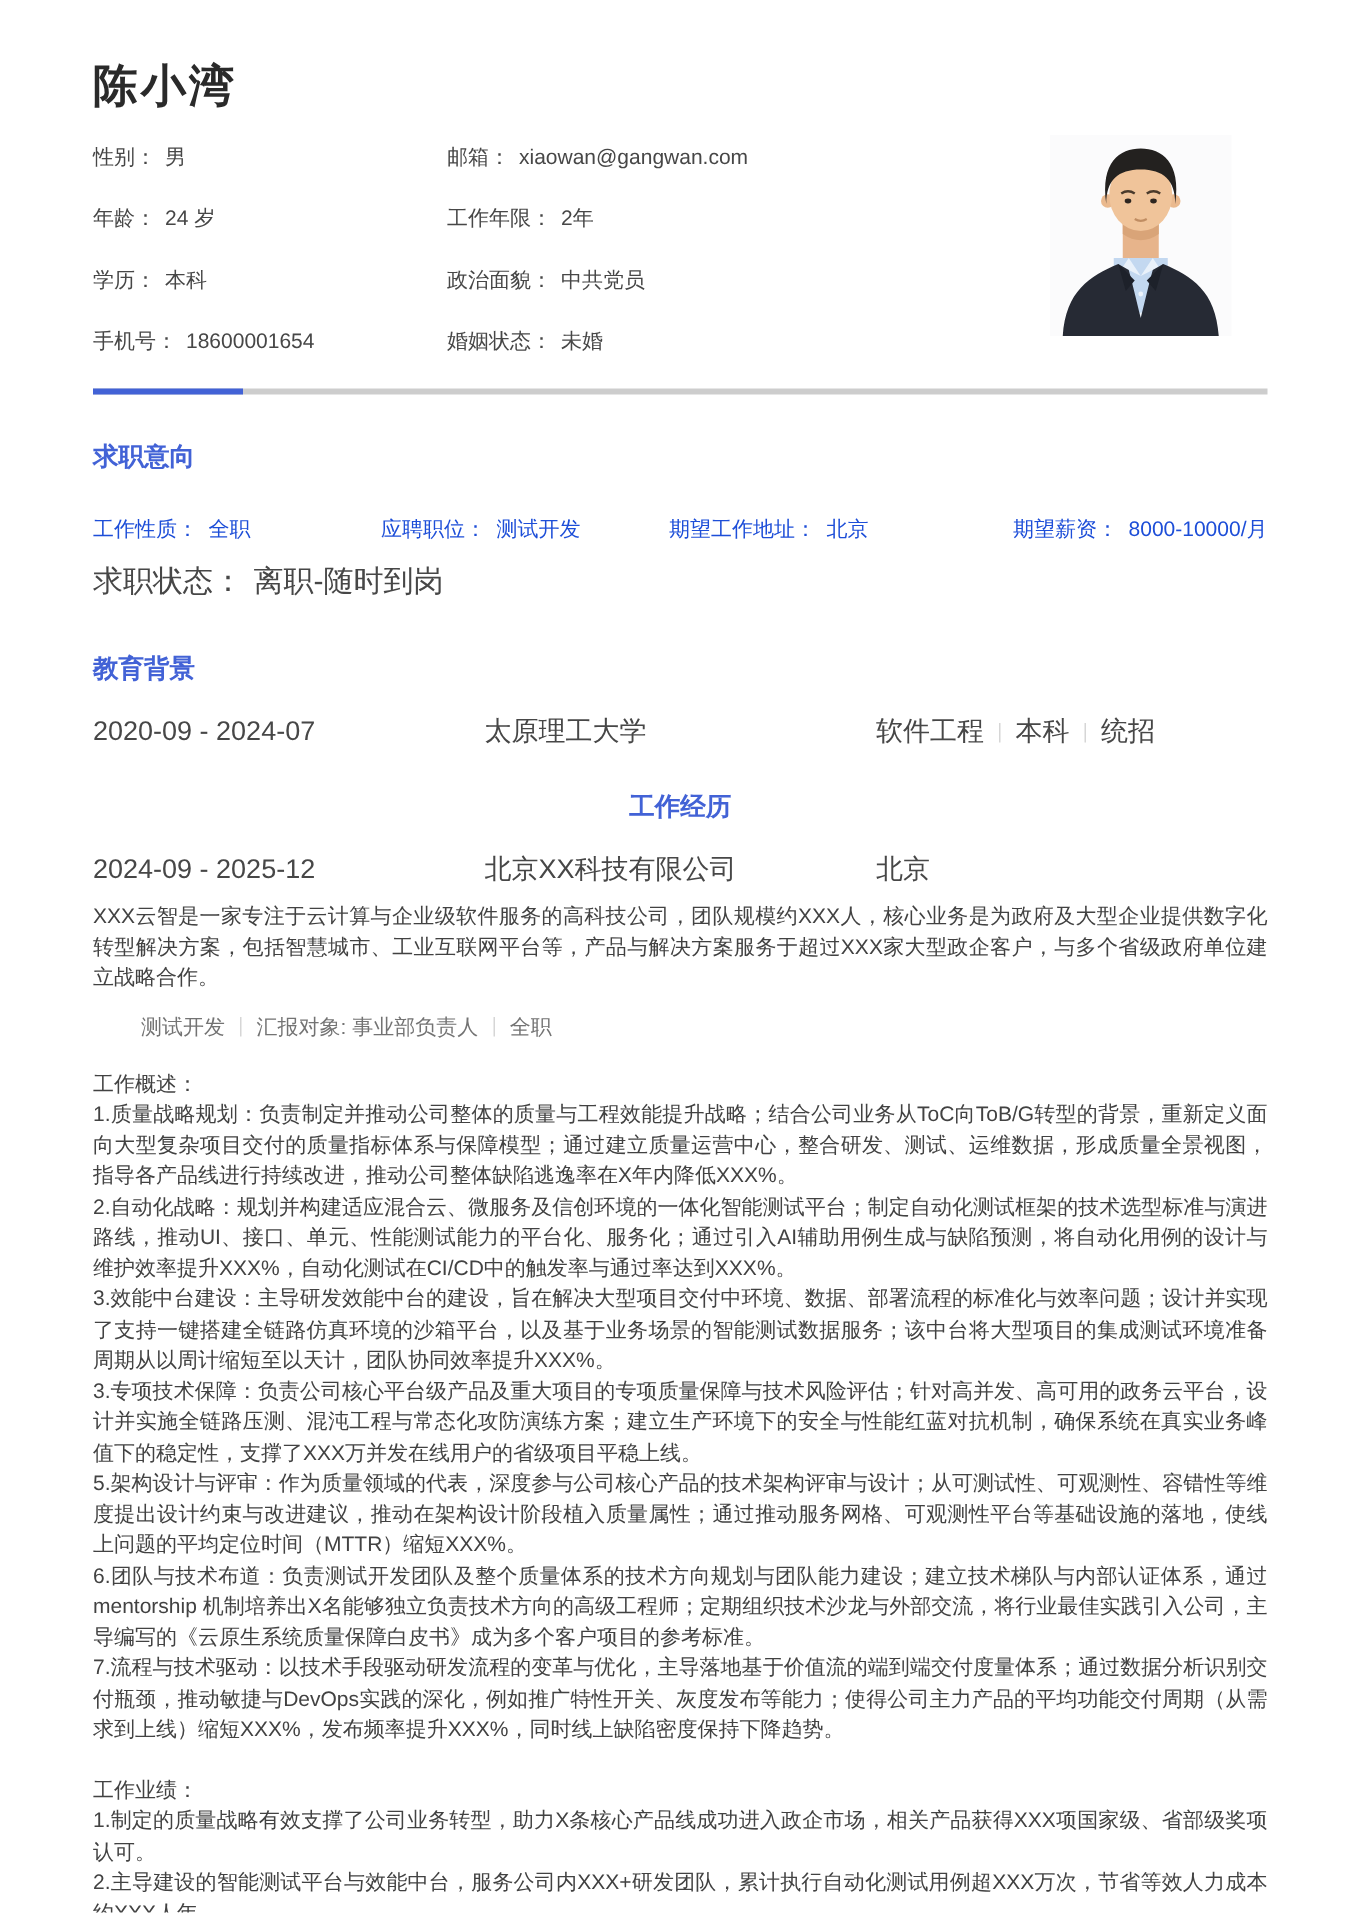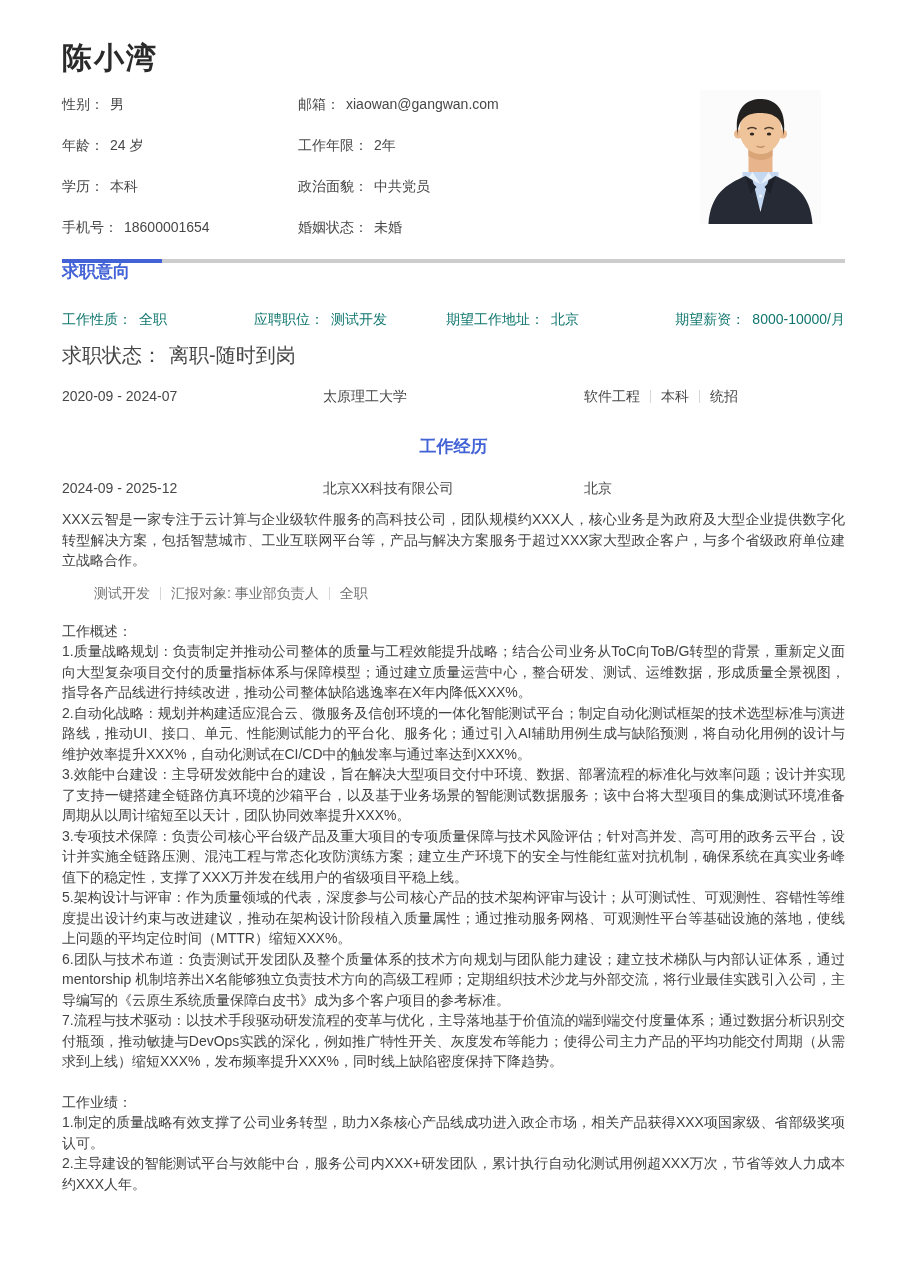--- a/index.html
+++ b/index.html
@@ -28,33 +28,33 @@
   .photo {
     position: absolute; top: 48px; left: 700px;
     width: 121px; height: 134px; background: #fbfbfc; overflow: hidden;
   }
 
   .divider { margin-top: 23px; height: 4px; background: #cdcdcd; position: relative; }
   .divider-accent { position: absolute; left: 0; top: 0; width: 100px; height: 4px; background: #4262d6; }
 
   
   .sec-title { margin: 0; font-size: 17px; line-height: 18px; font-weight: bold; color: #4262d6; }
-  #intention .sec-title { }
+  #intention .sec-title { margin-top: 33px; }
   #education .sec-title { margin-top: 40px; }
   #work .sec-title { margin-top: 33px; text-align: center; }
 
-  .intent-row { display: flex; margin-top: 30px; font-size: 14px; line-height: 17px; color: #0f766e; }
+  .intent-row { display: flex; margin-top: 30px; font-size: 14px; line-height: 17px; color: #1d4ed8; }
   .intent-row .f0 { width: 192px; }
   .intent-row .f1 { width: 192px; }
   .intent-row .f2 { width: 213px; }
   .intent-row .f3 { margin-left: auto; }
   .intent-row2 { margin-top: 19px; font-size: 20px; line-height: 17px; color: #474747; }
   .field .lbl { margin-right: 7px; }
 
-  .tri-row { display: flex; align-items: baseline; margin-top: 24px; font-size: 14px; line-height: 17px; color: #474747; }
+  .tri-row { display: flex; align-items: baseline; margin-top: 24px; font-size: 18px; line-height: 17px; color: #474747; }
   .tri-row .tleft   { flex: 1; text-align: left; white-space: nowrap; }
   .tri-row .tcenter { flex: 1; text-align: left; white-space: nowrap; }
   .tri-row .tright  { flex: 1; text-align: left; white-space: nowrap; }
 
   .para {
     margin: 12px 0 0; font-size: 14px; line-height: 20.5px;
     text-align: justify; color: #424242;
   }
 
   .sep {
@@ -129,20 +129,21 @@
       <span class="field f1"><span class="lbl">应聘职位：</span><span>测试开发</span></span>
       <span class="field f2"><span class="lbl">期望工作地址：</span><span>北京</span></span>
       <span class="field f3"><span class="lbl">期望薪资：</span><span>8000-10000/月</span></span>
     </div>
     <div class="intent-row2">
       <span class="field"><span class="lbl">求职状态：</span><span>离职-随时到岗</span></span>
     </div>
   </section>
 
   <section id="education">
+    <h2 class="sec-title">教育背景</h2>
     <div class="tri-row">
       <span class="tleft">2020-09 - 2024-07</span>
       <span class="tcenter">太原理工大学</span>
       <span class="tright">
         <span>软件工程</span><span class="sep"></span><span>本科</span><span class="sep"></span><span>统招</span>
       </span>
     </div>
   </section>
 
   <section id="work">

